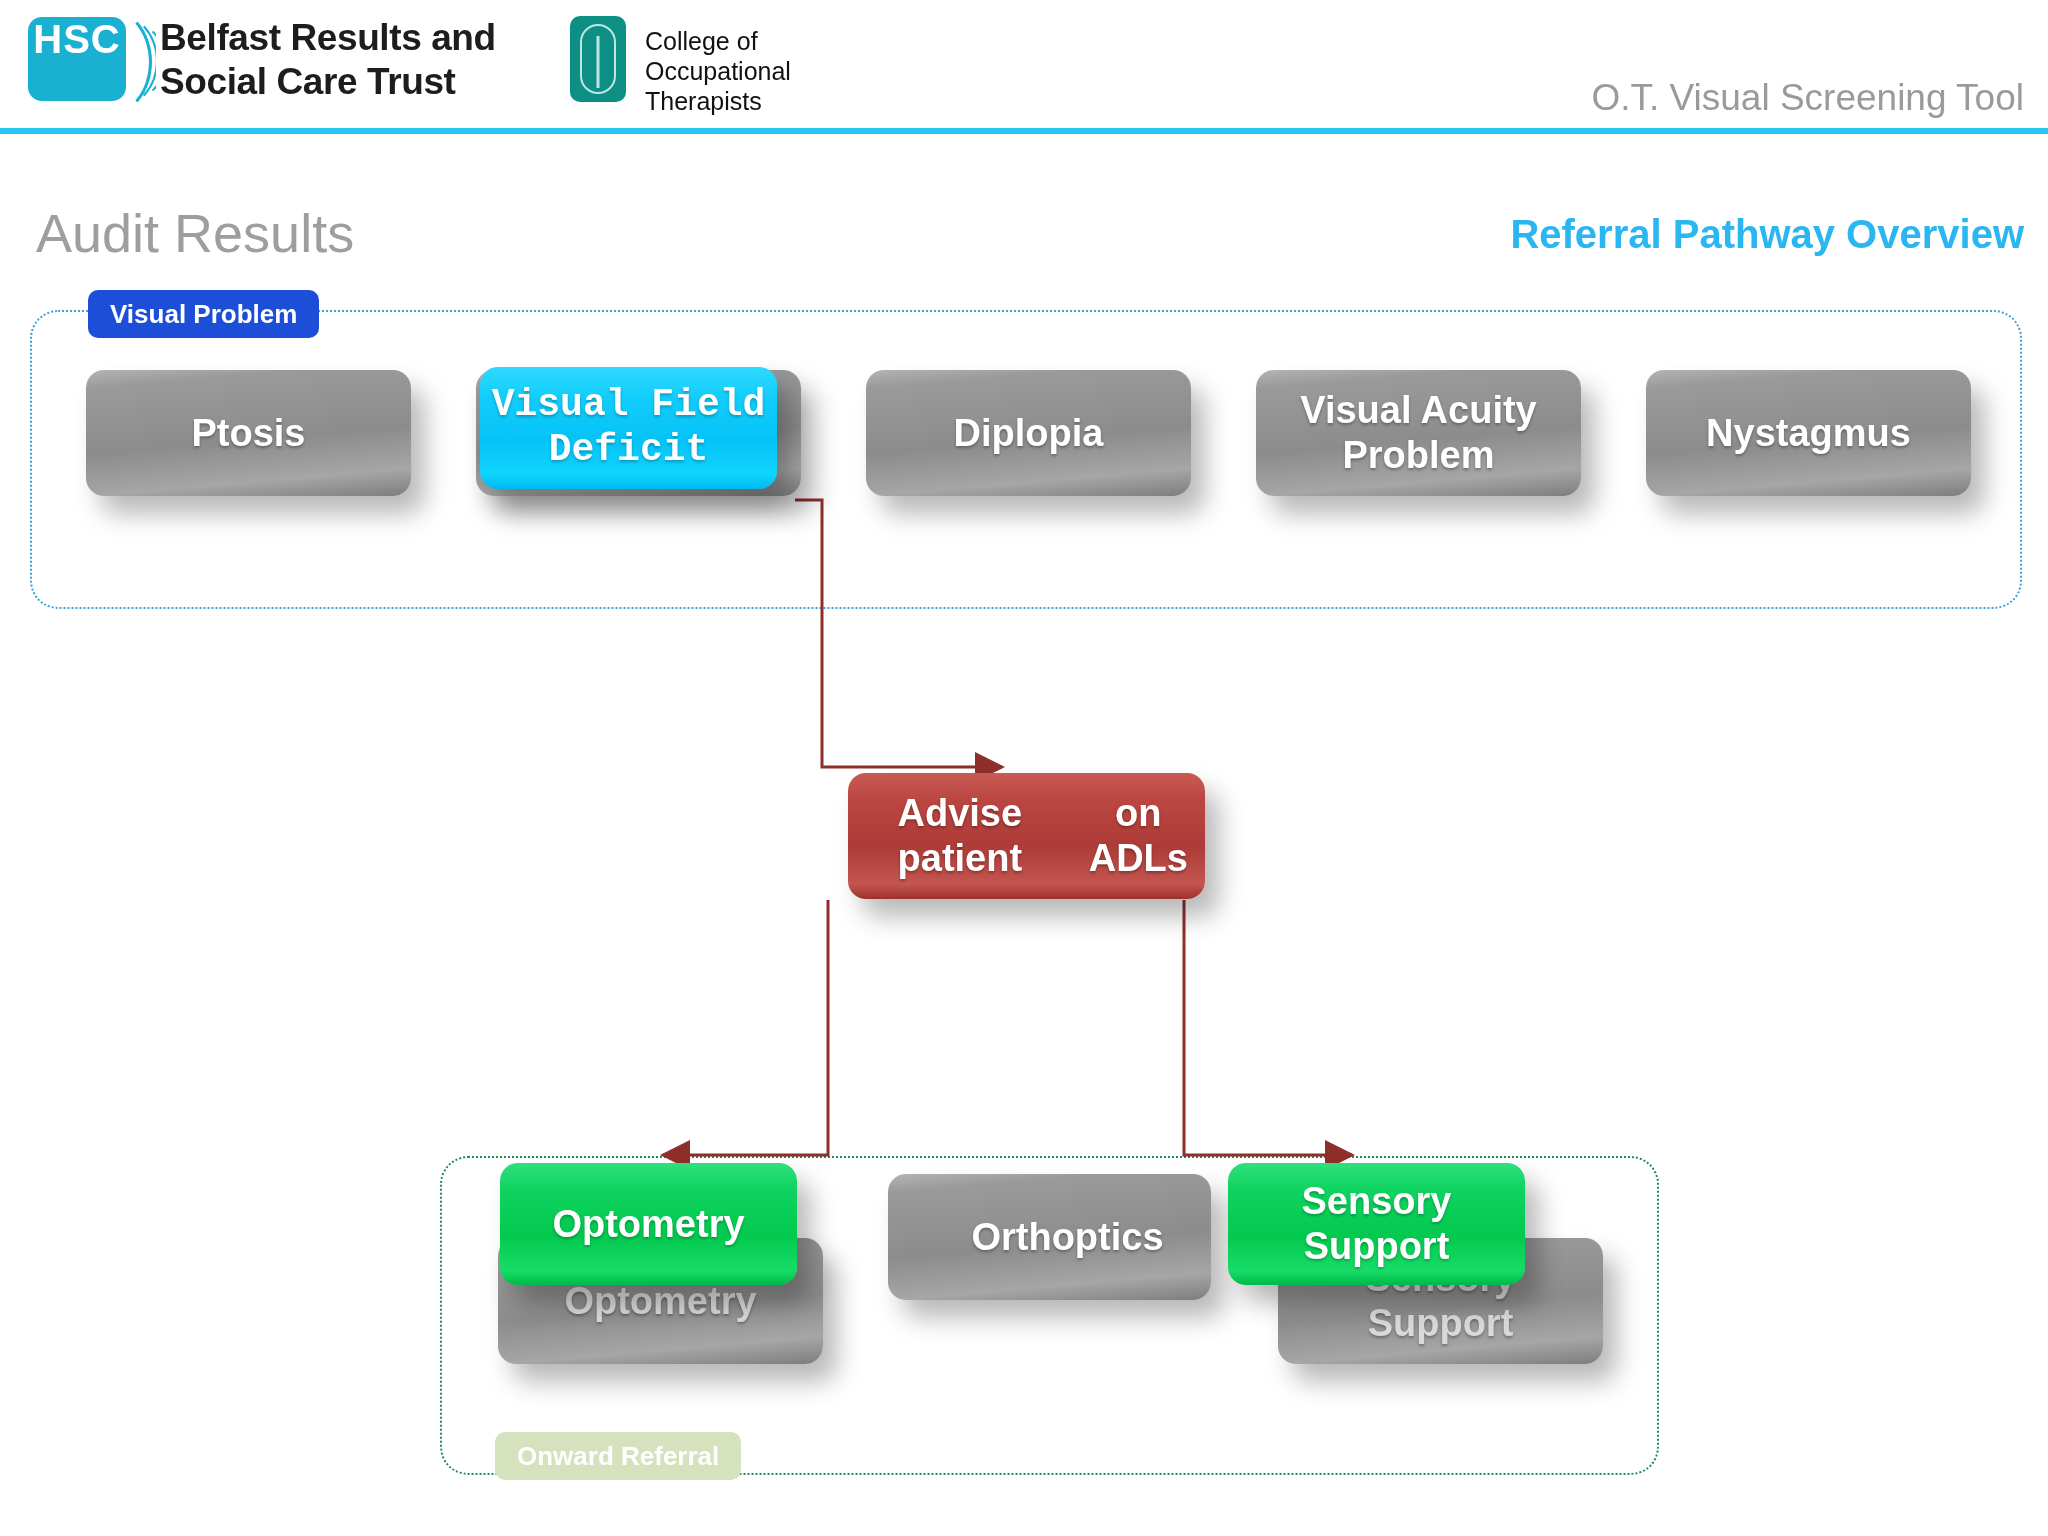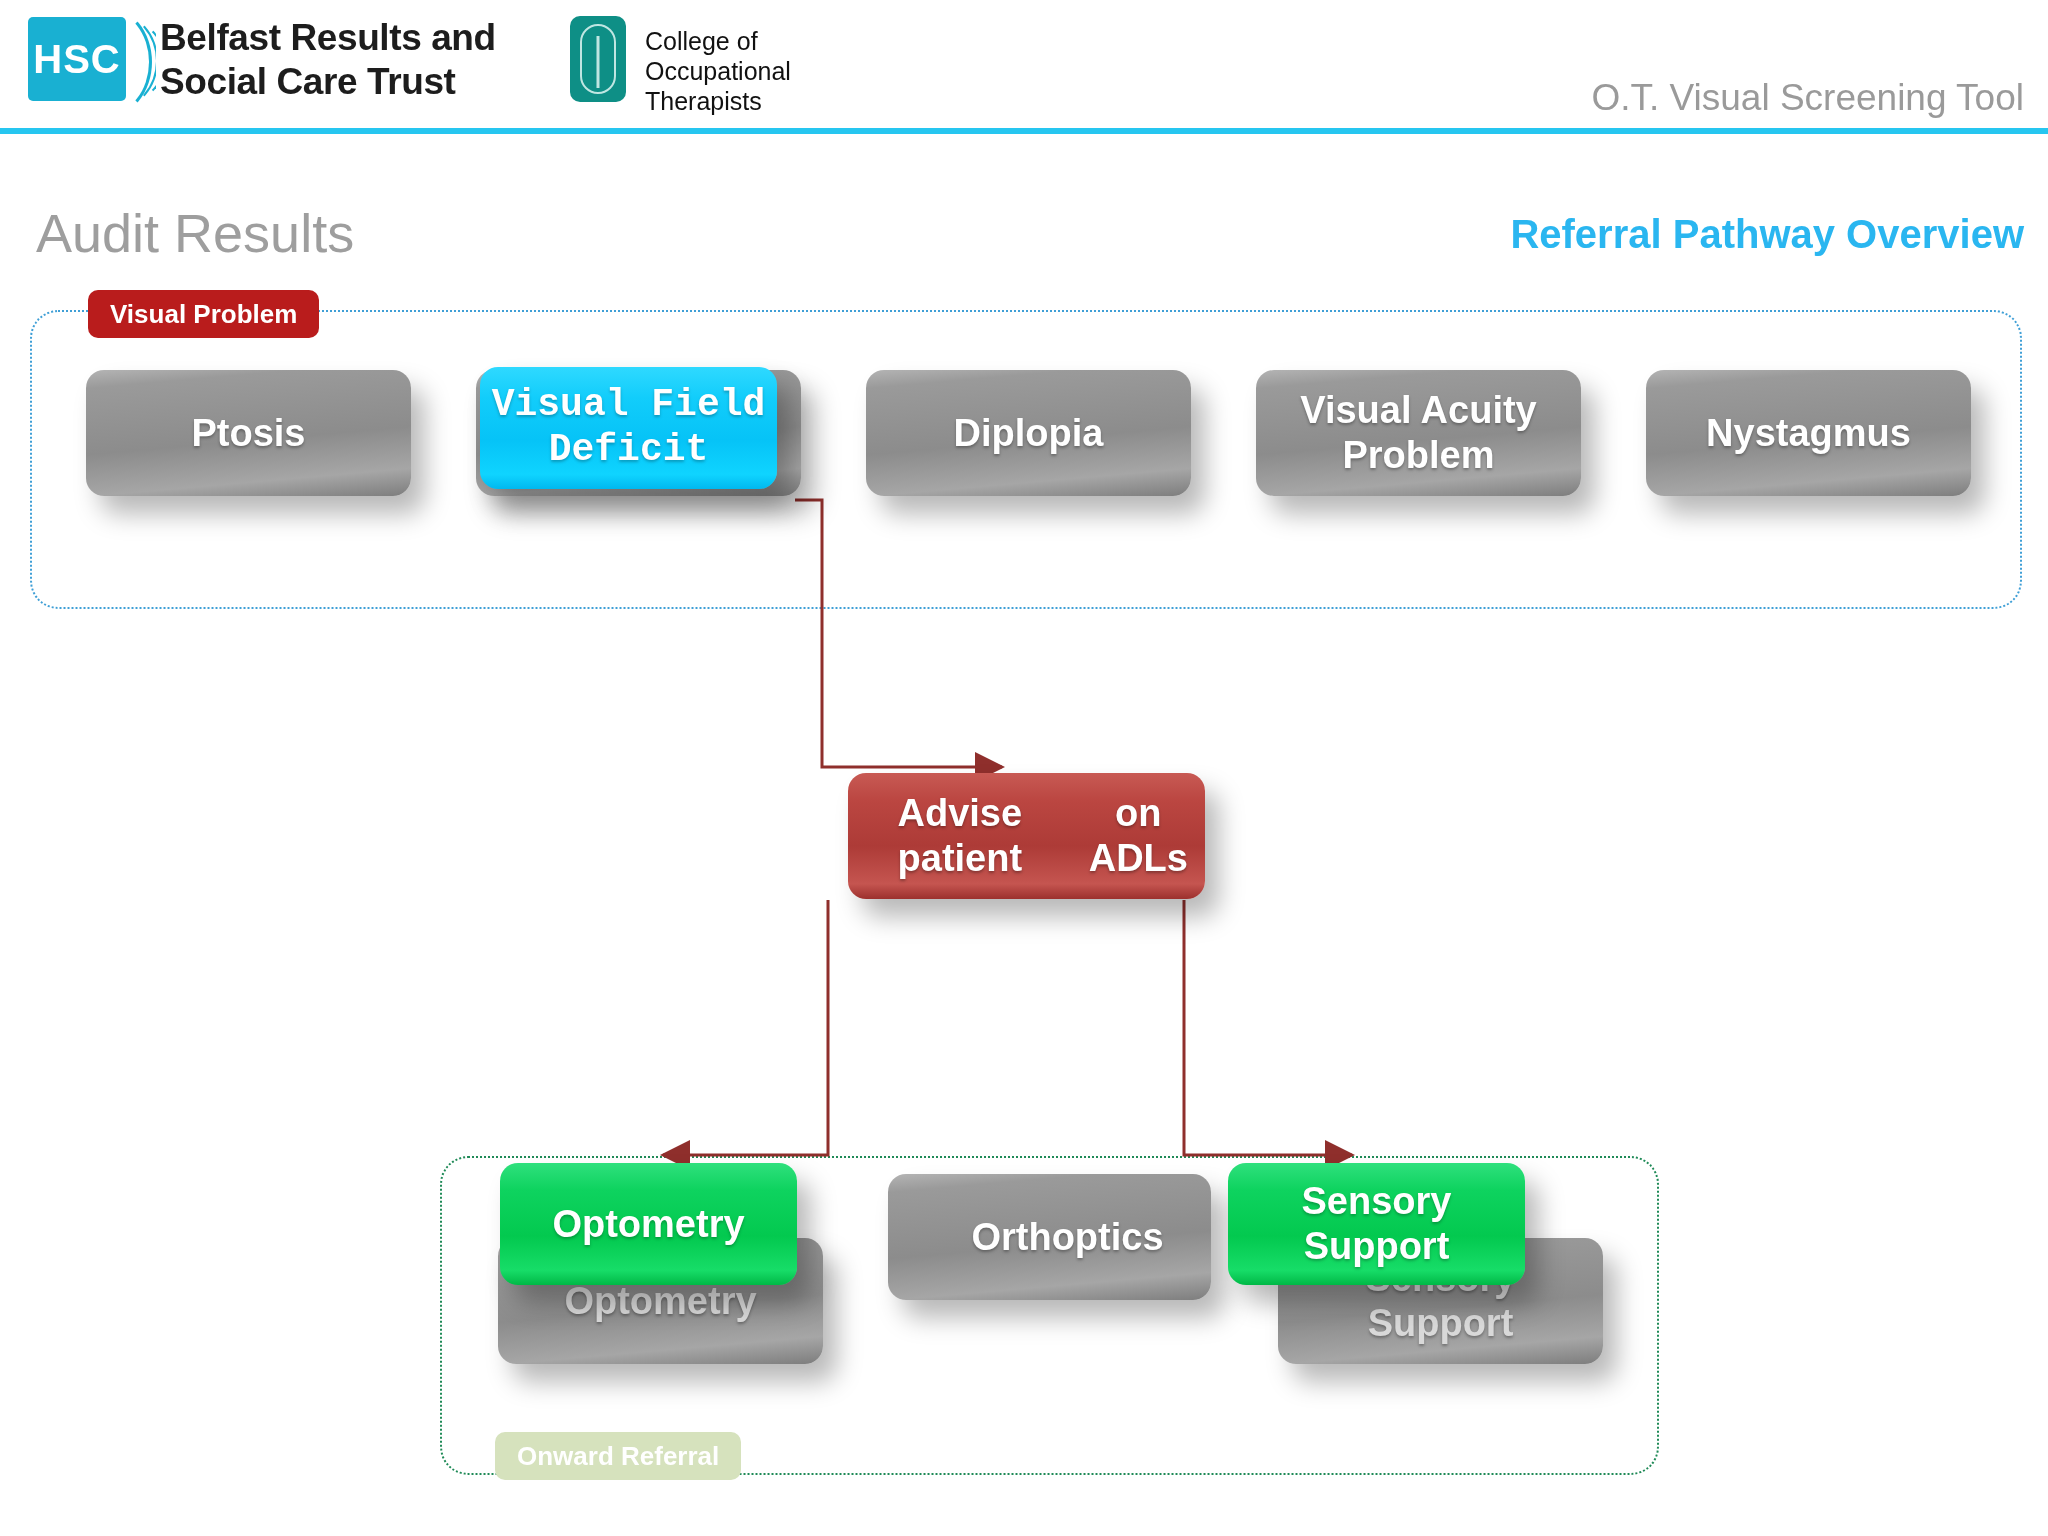--- a/index.html
+++ b/index.html
@@ -10,21 +10,21 @@
     overflow:hidden;
     position:relative;
   }
   .root{position:absolute;inset:0;}
 
   
   .header{position:absolute;left:0;top:0;width:2048px;height:133px;background:#fff;}
   .hdr-rule{position:absolute;left:0;top:128px;width:2048px;height:6px;background:#26c6f0;}
 
   .hsc-logo{position:absolute;left:28px;top:17px;width:98px;height:84px;
-            background:#19b0d2;border-radius:5px;display:flex;align-items:center;justify-content:center;}
+            background:#19b0d2;border-radius:14px;display:flex;align-items:flex-start;justify-content:center;}
   .hsc-logo span{color:#fff;font-weight:bold;font-size:40px;letter-spacing:1px;font-family:"Liberation Sans",sans-serif;}
   .hsc-swoosh{position:absolute;left:108px;top:14px;width:48px;height:90px;overflow:hidden;}
   .hsc-swoosh i{position:absolute;border:3px solid #19b0d2;border-radius:50%;
                 width:84px;height:104px;left:-46px;top:-7px;border-color:transparent #19b0d2 transparent transparent;}
   .hsc-swoosh i.b{left:-38px;top:-2px;height:94px;border-width:2px;border-color:transparent #19b0d2 transparent transparent;}
   .hsc-swoosh i.c{left:-30px;top:4px;height:82px;border-width:2px;border-color:transparent #19b0d2 transparent transparent;}
 
   .trust-name{position:absolute;left:160px;top:16px;width:420px;
               font-size:37px;line-height:44px;font-weight:bold;color:#1d1d1d;
               font-family:"Liberation Sans",sans-serif;letter-spacing:-0.4px;}
@@ -46,21 +46,21 @@
 
   
   .group-top{position:absolute;left:30px;top:310px;width:1988px;height:295px;
              border:2px dotted #3f9fd6;border-radius:28px;}
   .group-bottom{position:absolute;left:440px;top:1156px;width:1215px;height:315px;
                 border:2px dotted #1f8a57;border-radius:28px;}
 
   .group-tag{position:absolute;height:48px;border-radius:10px;display:flex;align-items:center;
              padding:0 22px;font-size:26px;font-weight:bold;color:#ffffff;
              font-family:"Liberation Sans",sans-serif;}
-  .tag-visual{left:88px;top:290px;background:#b91c1c;}
+  .tag-visual{left:88px;top:290px;background:#1d4ed8;}
   .tag-onward{left:495px;top:1432px;background:#d6e2bd;}
 
   
   .node{position:absolute;border-radius:18px;display:flex;align-items:center;justify-content:center;
         text-align:center;color:#ffffff;font-weight:bold;
         font-family:"Liberation Sans",sans-serif;line-height:1.18;
         box-shadow:14px 18px 26px rgba(0,0,0,0.28);}
   .node.grey{
     background:linear-gradient(175deg,#b4b4b4 0%,#9a9a9a 12%,#8c8c8c 55%,#a6a6a6 82%,#7d7d7d 100%);
     text-shadow:0 2px 3px rgba(0,0,0,.30);

